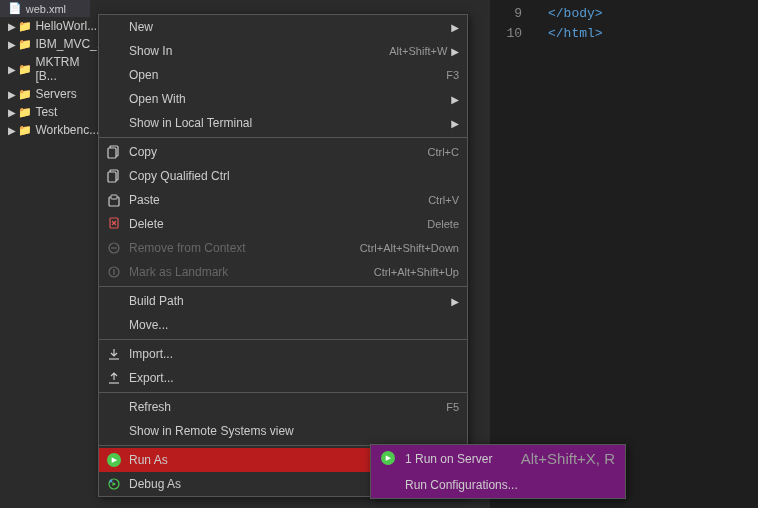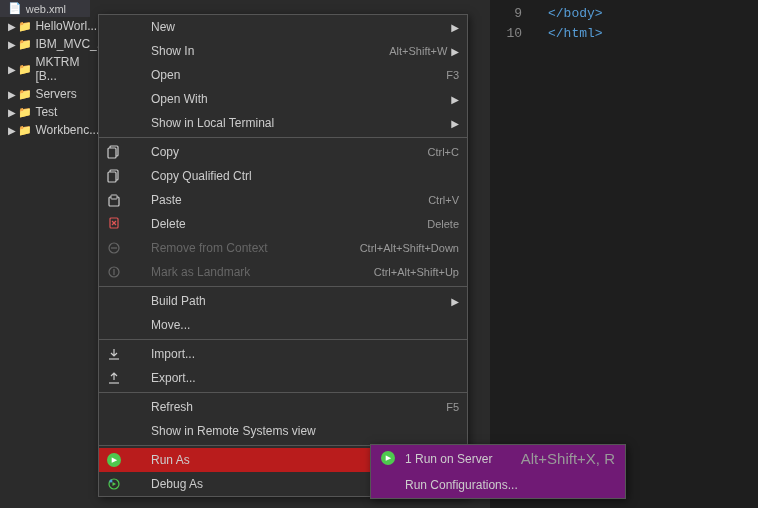--- a/index.html
+++ b/index.html
@@ -77,21 +77,20 @@
       width: 18px;
       height: 16px;
       margin-right: 6px;
       flex-shrink: 0;
       display: flex;
       align-items: center;
       justify-content: center;
     }
     .menu-item .item-label {
       flex: 1;
-      margin-left: 22px;
     }
     .menu-item .item-shortcut {
       color: #999;
       font-size: 11px;
       margin-left: 20px;
     }
     .menu-item .arrow {
       color: #ccc;
       font-size: 10px;
       margin-left: 4px;

